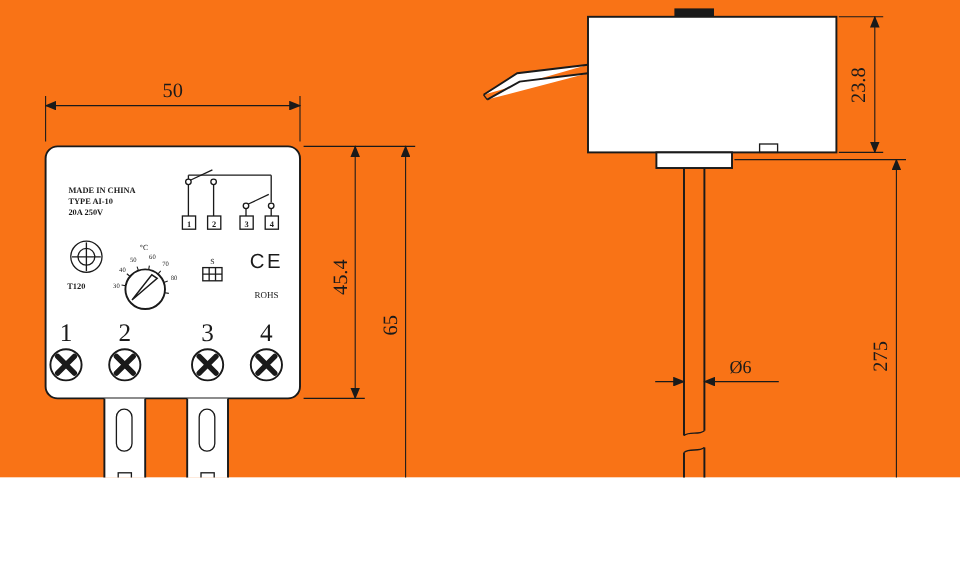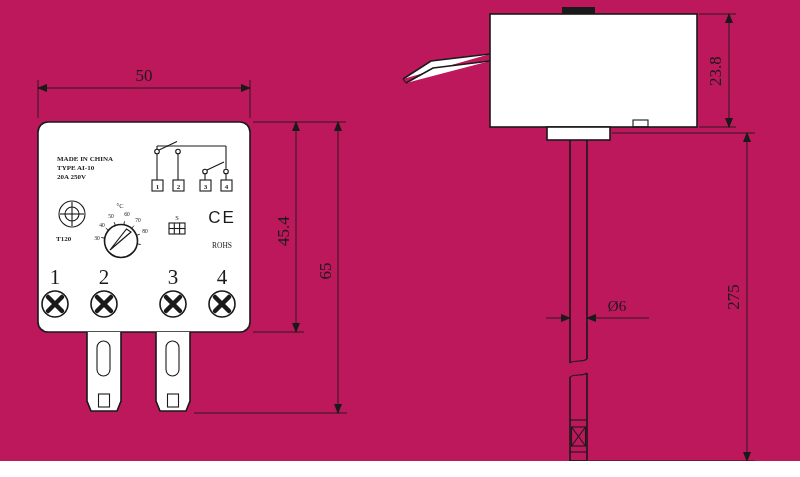--- a/index.html
+++ b/index.html
@@ -1,16 +1,16 @@
 <!DOCTYPE html>
 <html><head>
 <meta charset="utf-8">
 <style>
   html,body { margin:0; padding:0; background:#ffffff; }
-  .stage { width:800px; height:461px; position:relative; background:#be185d; }
+  .stage { width:800px; height:398px; position:relative; background:#f97316; }
   svg { display:block; font-family:"Liberation Serif", serif; }
   .ln   { stroke:#1a1a1a; stroke-width:1.1; fill:none; }
   .ln2  { stroke:#1a1a1a; stroke-width:1.6; fill:#ffffff; }
   .thin { stroke:#1a1a1a; stroke-width:0.9; fill:none; }
   .dim  { font-size:17px; fill:#1a1a1a; }
   .tiny { font-size:7px;  fill:#1a1a1a; font-weight:bold; }
   .mini { font-size:5.5px; fill:#1a1a1a; }
   .num  { font-size:21px; fill:#1a1a1a; }
   .ce   { font-size:17px; fill:#1a1a1a; font-family:"Liberation Sans", sans-serif; letter-spacing:2px; }
   .cross{ stroke:#1a1a1a; stroke-width:4.5; stroke-linecap:round; }

